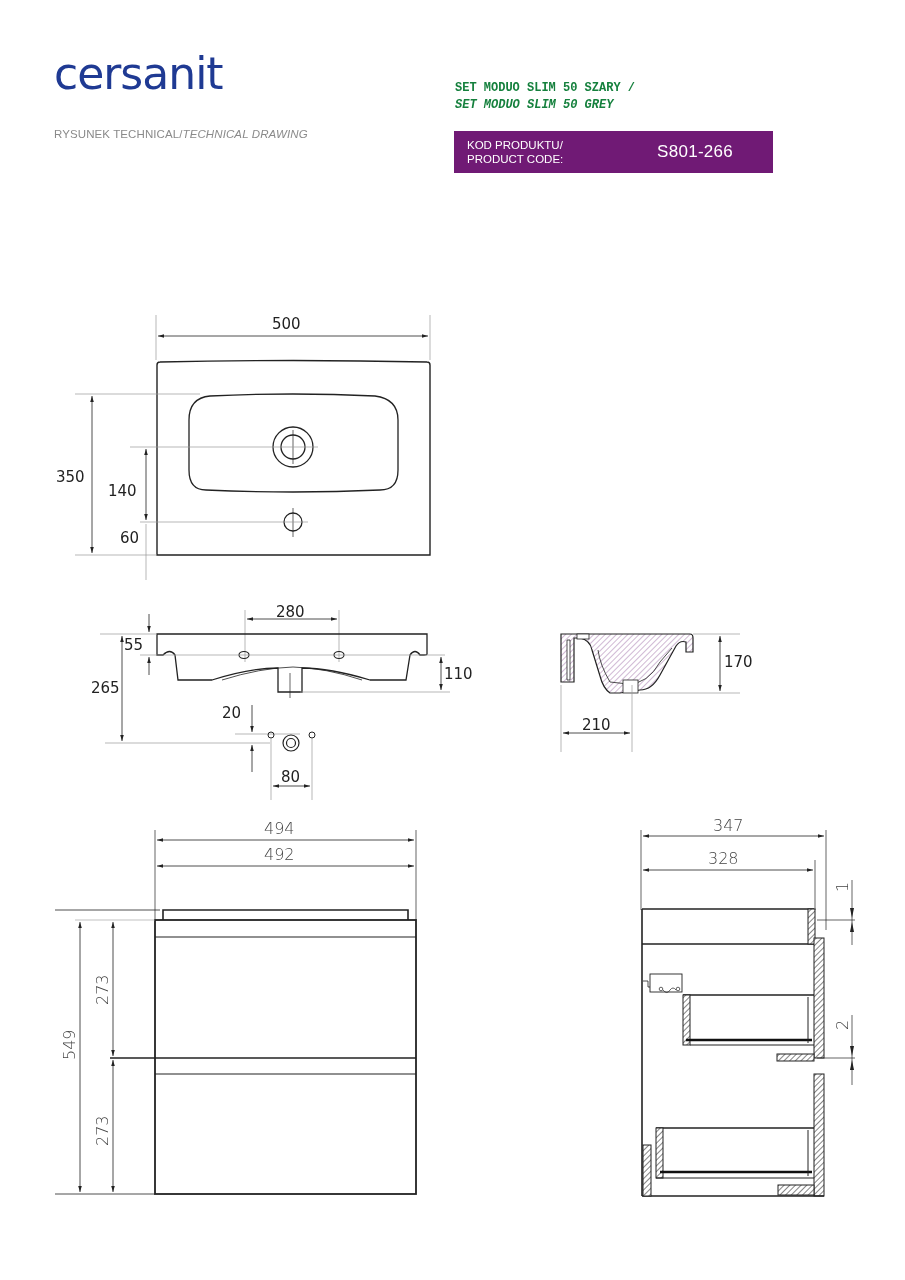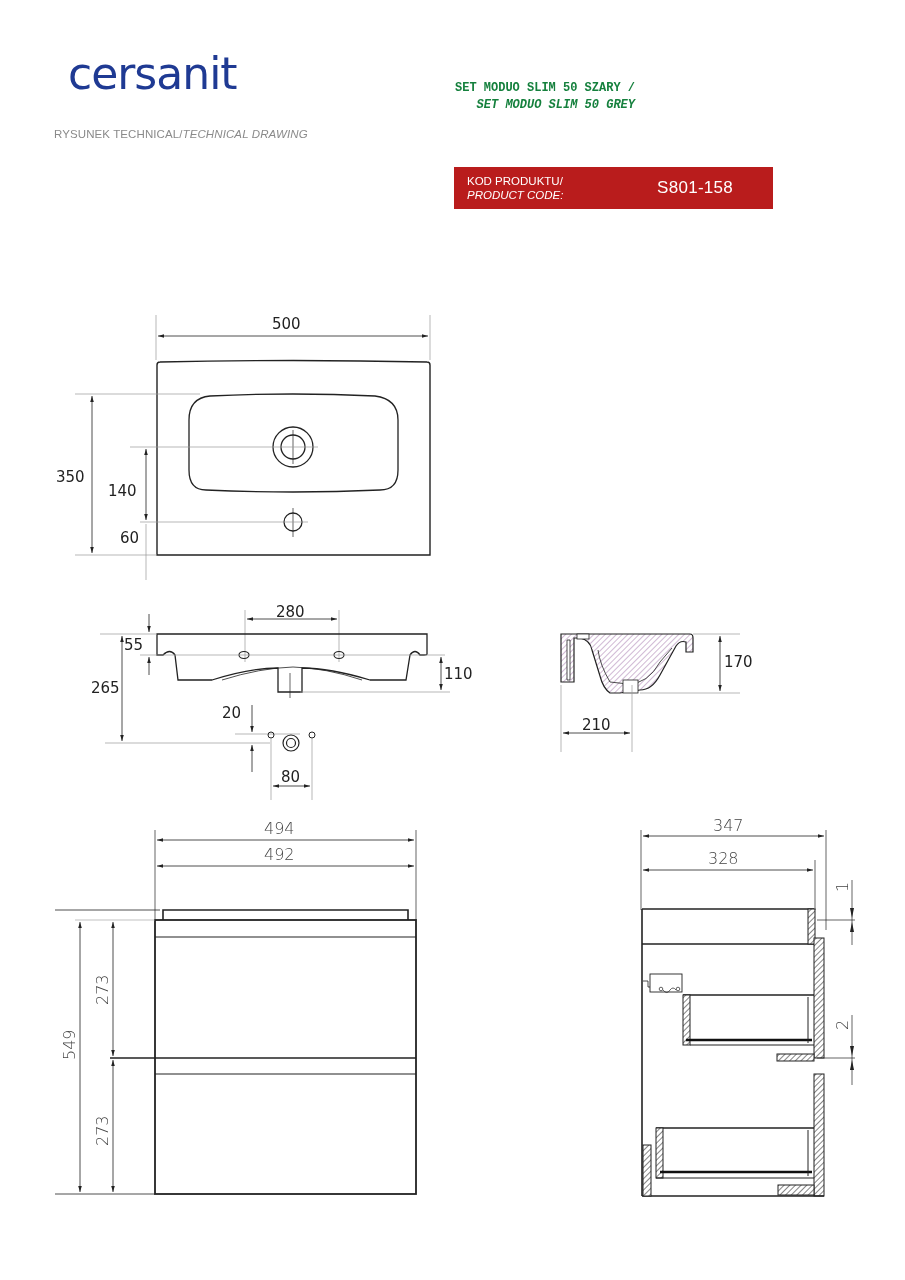--- a/index.html
+++ b/index.html
@@ -1,24 +1,24 @@
 <!DOCTYPE html>
 <html><head>
 <meta charset="utf-8">
 <style>
   html, body { margin:0; padding:0; background:#ffffff; }
   body { width:905px; height:1280px; position:relative; overflow:hidden; font-family:"Liberation Sans", sans-serif; }
-  .logo { position:absolute; left:54px; top:52px; font-family:"DejaVu Sans", sans-serif; font-size:44px; color:#1f3a93; letter-spacing:-1px; font-weight:normal; line-height:1;margin-left:14px; }
+  .logo { position:absolute; left:54px; top:52px; font-family:"DejaVu Sans", sans-serif; font-size:44px; color:#1f3a93; letter-spacing:-1px; font-weight:normal; line-height:1; }
   .subtitle { position:absolute; left:54px; top:128px; font-size:11.5px; color:#8a8a8a; letter-spacing:0.1px; }
   .subtitle i { font-style:italic;margin-top:15px; }
   .prod-title { position:absolute; left:455px; top:80px; font-size:12px; color:#15803d; font-weight:bold; line-height:17px;font-family:Liberation Mono, monospace; }
-  .prod-title .en { font-style:italic;text-align:right; }
-  .code-box { position:absolute; left:454px; top:131px; width:319px; height:42px; background:#b91c1c; color:#fff;margin-top:36px; }
+  .prod-title .en { font-style:italic; }
+  .code-box { position:absolute; left:454px; top:131px; width:319px; height:42px; background:#701a75; color:#fff; }
   .code-label { position:absolute; left:13px; top:7px; font-size:11.5px; line-height:14px; }
-  .code-label .en { font-style:italic; }
+  .code-label .en { }
   .code-value { position:absolute; left:203px; top:11px; font-size:17px; letter-spacing:0.3px; }
   svg.drawing { position:absolute; left:0; top:0; width:905px; height:1280px; }
   .dim { font-family:"DejaVu Sans", sans-serif; font-size:15px; fill:#222; }
   .dimc { font-family:"DejaVu Sans", sans-serif; font-size:16px; fill:#444; font-weight:lighter; }
 </style>
 </head>
 <body>
 
 <div class="logo">cersanit</div>
 <div class="subtitle"><span>RYSUNEK TECHNICAL/</span><i>TECHNICAL DRAWING</i></div>
@@ -26,21 +26,21 @@
 <div class="prod-title">
   <div>SET MODUO SLIM 50 SZARY /</div>
   <div class="en">SET MODUO SLIM 50 GREY</div>
 </div>
 
 <div class="code-box">
   <div class="code-label">
     <div>KOD PRODUKTU/</div>
     <div class="en">PRODUCT CODE:</div>
   </div>
-  <div class="code-value">S801-158</div>
+  <div class="code-value">S801-266</div>
 </div>
 
 <svg class="drawing" viewBox="0 0 905 1280" xmlns="http://www.w3.org/2000/svg">
   <defs>
     <marker id="arr" viewBox="0 0 10 10" refX="10" refY="5" markerWidth="8" markerHeight="8" orient="auto-start-reverse">
       <path d="M0,2 L10,5 L0,8 z" fill="#222"></path>
     </marker>
     <pattern id="hatch" patternUnits="userSpaceOnUse" width="4" height="4" patternTransform="rotate(45)">
       <rect width="4" height="4" fill="#fff"></rect>
       <line x1="0" y1="0" x2="0" y2="4" stroke="#333" stroke-width="1.2"></line>

